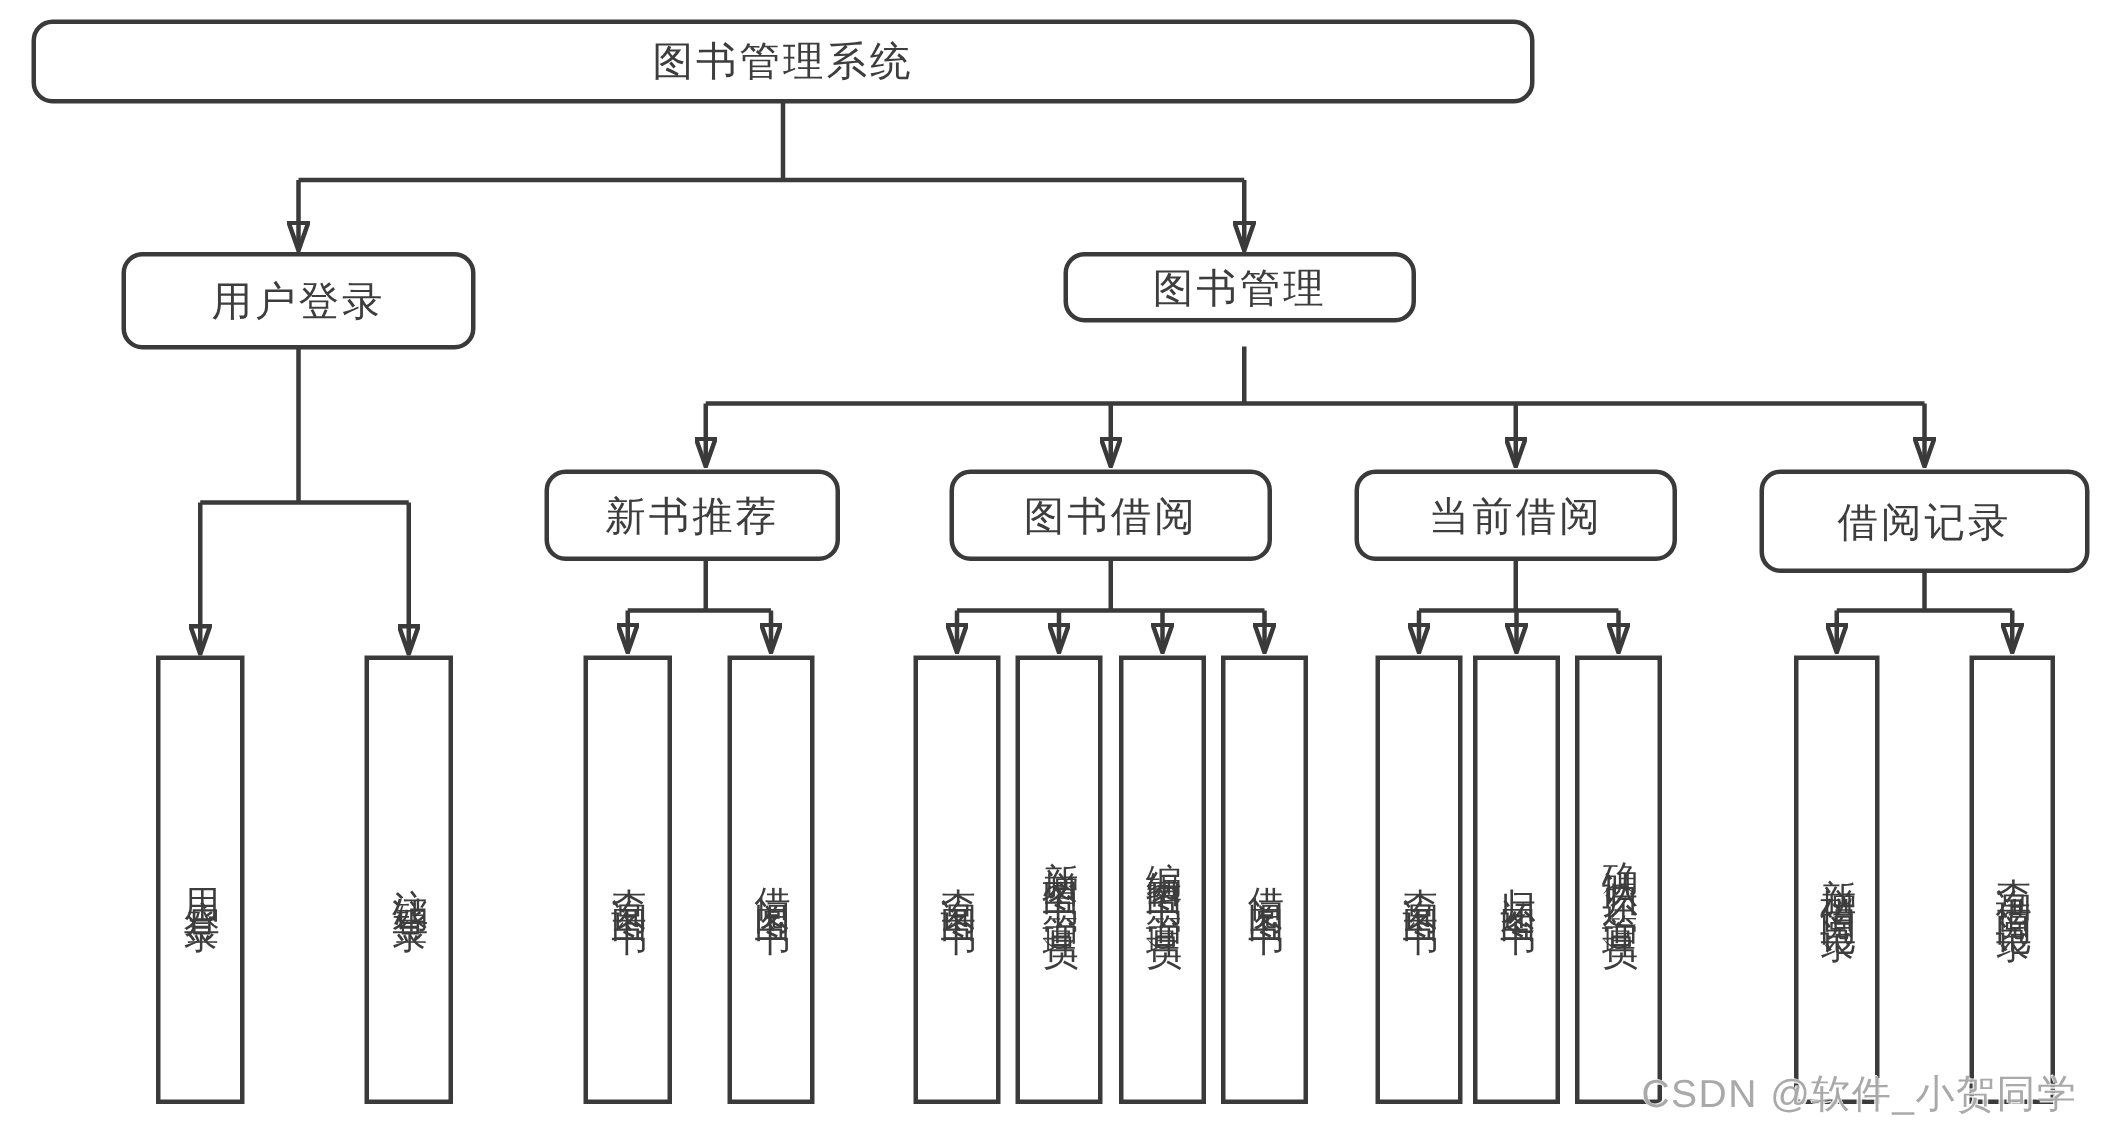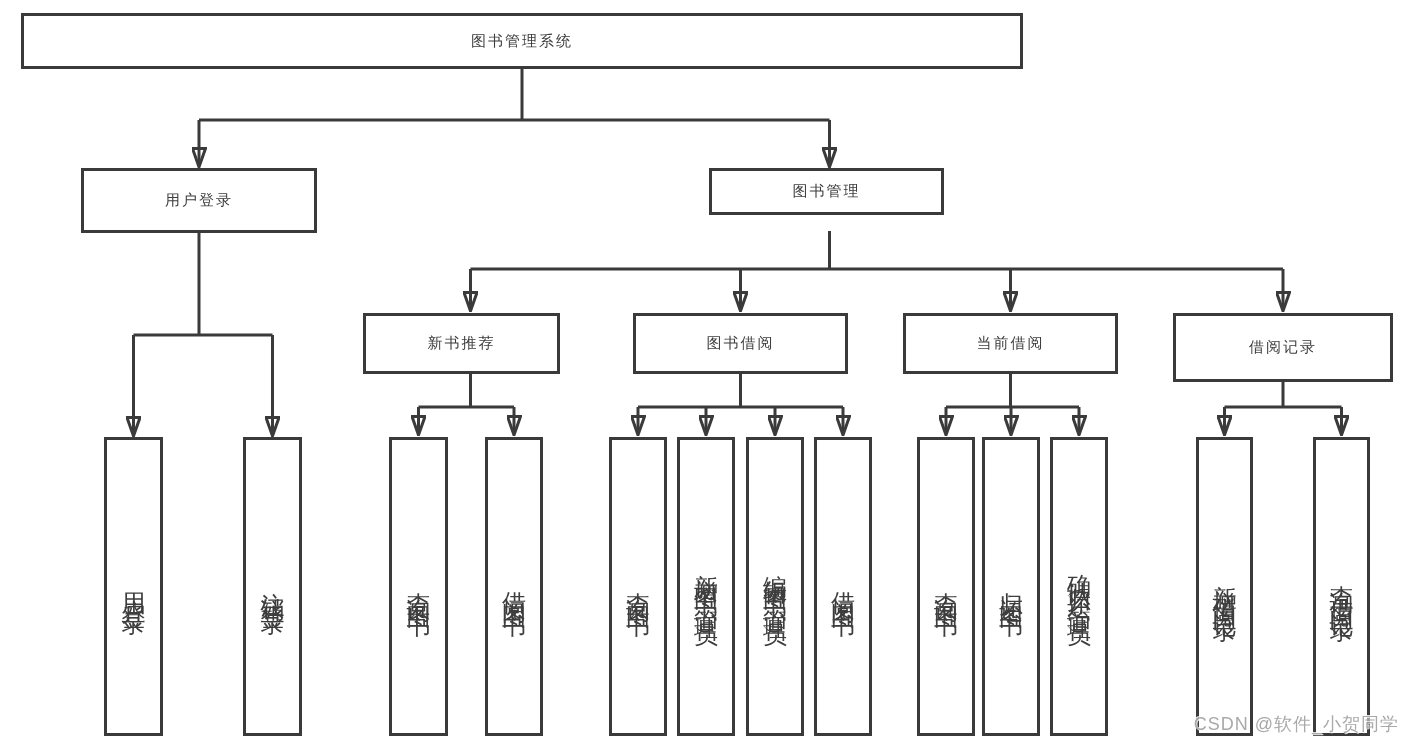--- a/index.html
+++ b/index.html
@@ -7,29 +7,29 @@
     position:relative;width:1405px;height:747px;background:#ffffff;
     font-family:"Liberation Sans",sans-serif;overflow:hidden;
   }
   .wires{position:absolute;left:0;top:0;width:1405px;height:747px;}
   .wires path,.wires line{stroke:#3a3a3a;stroke-width:3;fill:none;}
   .box{
     position:absolute;box-sizing:border-box;background:#ffffff;
     border:3px solid #3a3a3a;display:flex;align-items:center;justify-content:center;
     color:#3d3d3d;
   }
-  .hbox{font-size:15px;letter-spacing:2px;}
+  .hbox{font-size:27px;letter-spacing:2px;border-radius:14px;}
   .hbox span{white-space:nowrap;}
   .vbox span{
     writing-mode:vertical-rl;text-orientation:mixed;
     font-size:24px;letter-spacing:7px;line-height:1;white-space:nowrap;
   }
   .watermark{
-    position:absolute;right:6px;top:712px;z-index:5;
-    color:#a9a9a9;font-size:18px;letter-spacing:1px;white-space:nowrap;
+    position:absolute;right:20px;top:712px;z-index:5;
+    color:#a9a9a9;font-size:26px;letter-spacing:1px;white-space:nowrap;
     text-shadow:1px 1px 0 rgba(255,255,255,.85), -1px -1px 0 rgba(255,255,255,.85);
   }
 </style>
 </head>
 <body>
 
 <div class="stage">
 
   <svg class="wires" width="1405" height="747" viewBox="0 0 1405 747" xmlns="http://www.w3.org/2000/svg">
     <defs>

